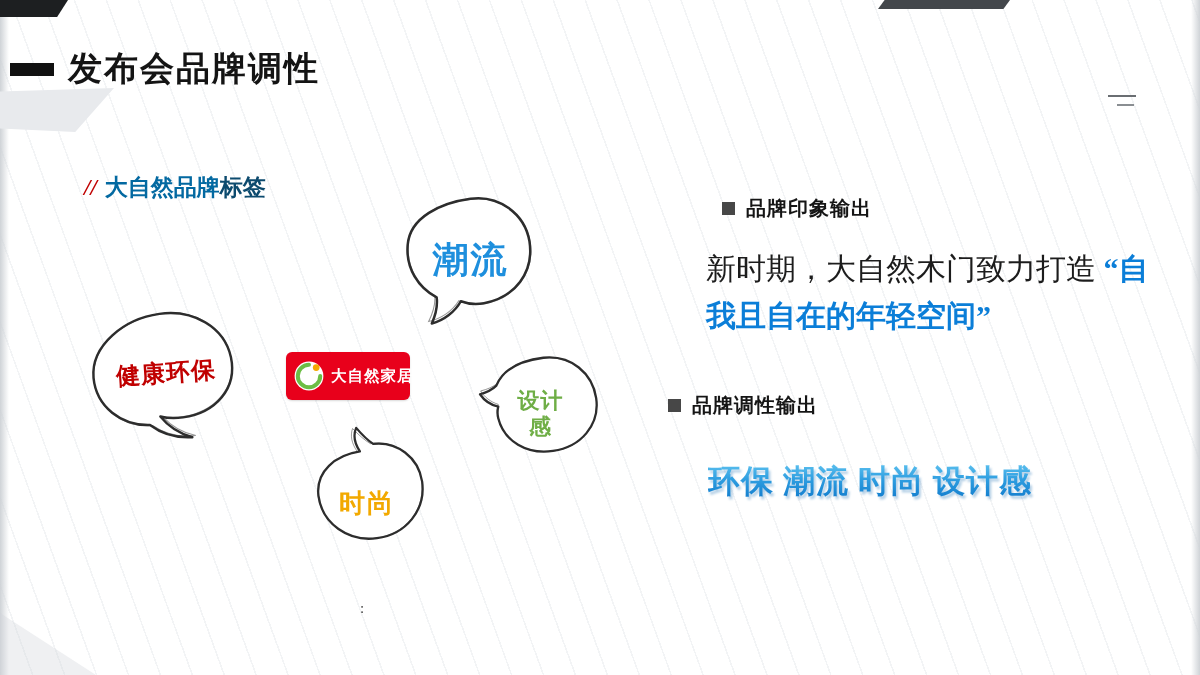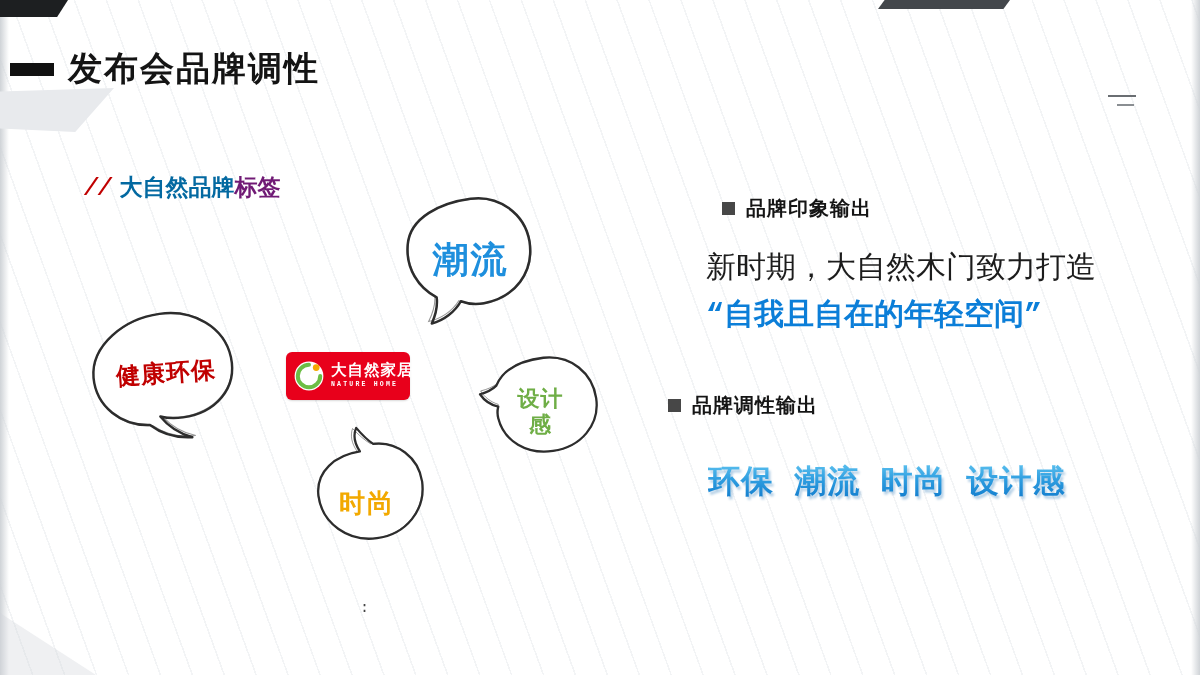--- a/index.html
+++ b/index.html
@@ -1,19 +1,19 @@
 <!DOCTYPE html>
 <html><head>
 <meta charset="utf-8">
 <style>
   html,body{margin:0;padding:0;background:#f2f3f4;}
   .slide{
     position:relative;width:1200px;height:675px;margin:0 auto;
     background:#ffffff;overflow:hidden;
-    font-family:Liberation Mono, monospace;
+    font-family:Liberation Serif, serif;
   }
   
   .slide::before{
     content:"";position:absolute;inset:0;pointer-events:none;
     background:repeating-linear-gradient(70deg,
       rgba(198,205,212,0.22) 0px, rgba(198,205,212,0.22) 1.5px,
       transparent 1.5px, transparent 30px);
   }
   
   .edge-left{position:absolute;left:0;top:0;width:9px;height:675px;
@@ -34,37 +34,37 @@
 
   
   .title-row{position:absolute;left:10px;top:46px;display:flex;align-items:center;}
   .title-dash{width:44px;height:13px;background:#111;margin-right:14px;}
   .page-title{font-size:34px;font-weight:800;color:#141414;letter-spacing:2px;}
 
   
   .tag-header{position:absolute;left:84px;top:172px;font-size:23px;font-weight:700;}
   .tag-slashes{color:#c00000;font-style:italic;margin-right:8px;font-weight:800;}
   .tag-red{color:#0369a1;}
-  .tag-black{color:#701a75;text-align:center;}
+  .tag-black{color:#0c4a6e;text-align:center;}
 
   
   .bubble{position:absolute;}
   .bubble svg{display:block;}
   .bubble-label{position:absolute;left:0;text-align:center;font-weight:800;}
   .lbl-top{top:44px;width:145px;font-size:36px;color:#1e8fdd;letter-spacing:2px;}
   .lbl-left{top:52px;width:160px;font-size:24px;color:#c00000;transform:rotate(-4deg);letter-spacing:1px;}
   .lbl-right{top:36px;width:125px;font-size:22px;color:#6fae46;line-height:1.2;letter-spacing:1px;}
   .lbl-bottom{top:60px;width:118px;font-size:26px;color:#f2a900;letter-spacing:2px;}
 
   
   .logo{position:absolute;left:286px;top:352px;width:124px;height:48px;background:#e8001b;
     border-radius:6px;display:flex;align-items:center;padding:0 7px;box-sizing:border-box;
     box-shadow:0 1px 2px rgba(0,0,0,0.15);}
   .logo-mark{width:32px;height:32px;flex:0 0 32px;margin-right:6px;}
-  .logo-text{display:flex;flex-direction:column;line-height:1.05;}
+  .logo-text{display:flex;flex-direction:row;line-height:1.05;}
   .logo-cn{color:#fff;font-size:15.5px;font-weight:800;letter-spacing:1px;white-space:nowrap;}
   .logo-en{color:#fff;font-size:6.5px;font-weight:700;letter-spacing:2.2px;margin-top:2px;}
 
   
   .section-head{position:absolute;display:flex;align-items:center;}
   .head-1{left:706px;top:195px;padding-left:16px;}
   .head-2{left:668px;top:392px;}
   .bullet-square{width:13px;height:13px;background:#474747;margin-right:11px;flex:0 0 13px;}
   .section-title{font-size:20px;font-weight:800;color:#151515;letter-spacing:1px;}
 

